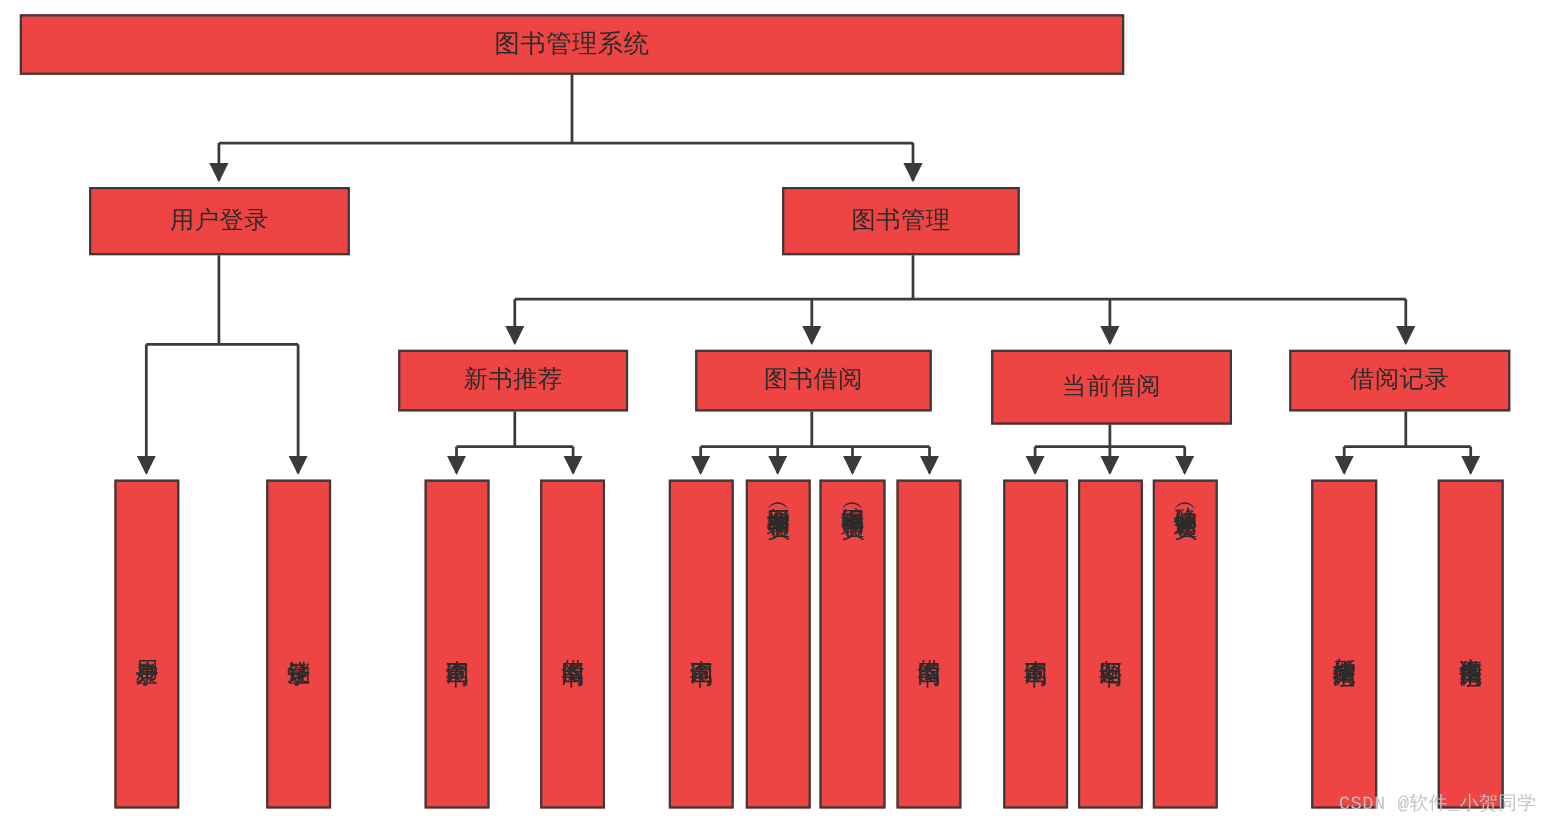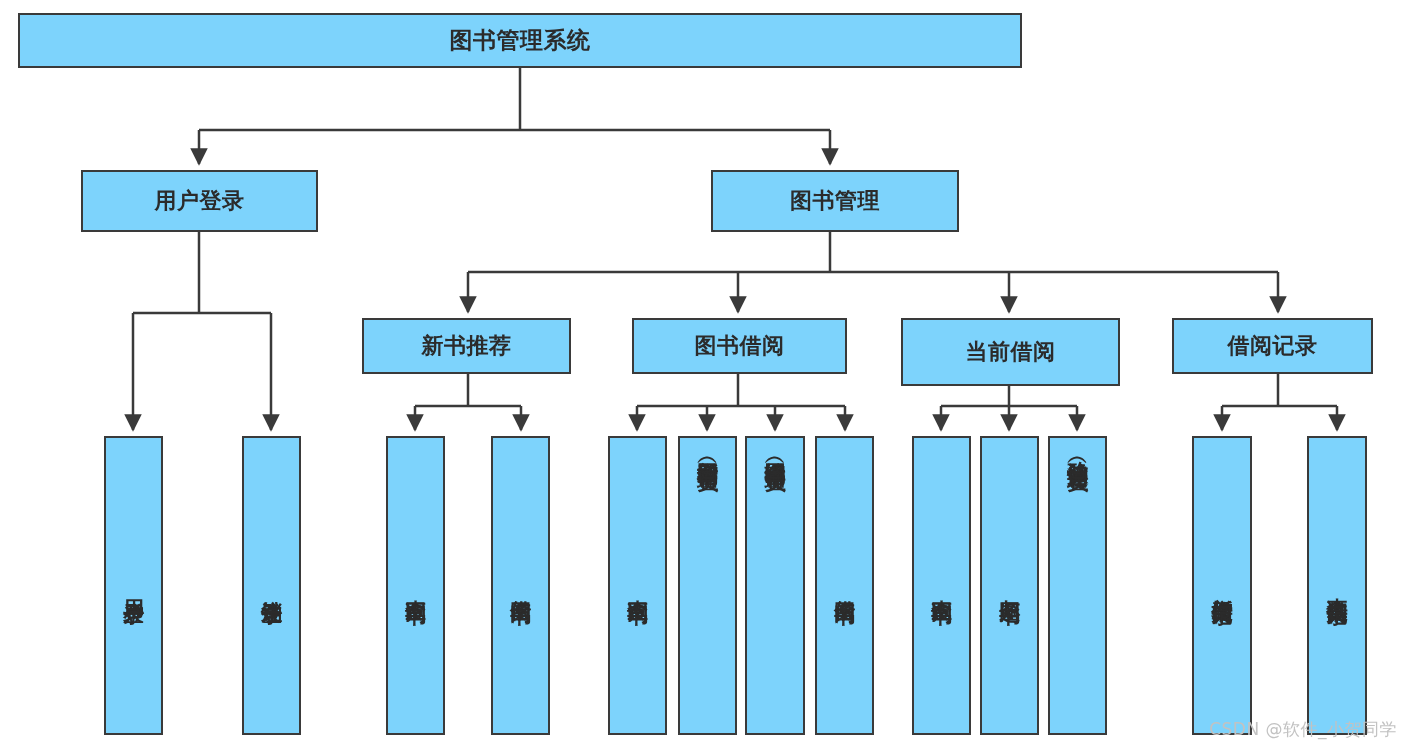--- a/index.html
+++ b/index.html
@@ -22,26 +22,25 @@
     left: 0;
     top: 0;
     width: 1405px;
     height: 747px;
     pointer-events: none;
   }
   .node {
     position: absolute;
     box-sizing: border-box;
     border: 2.5px solid #3a3a3a;
-    background: #7dd3fc;
+    background: #ef4444;
     display: flex;
     align-items: center;
     justify-content: center;
     color: #2b2b2b;
-    font-weight: bold;
   }
   .node .label {
     display: block;
     text-align: center;
     line-height: 1.22;
     white-space: nowrap;
   }
   
   .node.h .label {
     font-size: 22px;
@@ -69,20 +68,21 @@
     padding-top: 0;
   }
   #watermark {
     position: absolute;
     right: 8px;
     bottom: 6px;
     font-size: 17px;
     color: #c2c2c2;
     letter-spacing: 0.5px;
     white-space: nowrap;
+    font-family: Liberation Mono, monospace;
   }
 </style>
 </head>
 <body>
 
 <div id="canvas">
 
   <svg id="connectors" viewBox="0 0 1405 747" xmlns="http://www.w3.org/2000/svg">
     <defs>
       <marker id="arrow" viewBox="0 0 10 10" refX="9" refY="5" markerWidth="7" markerHeight="7" orient="auto-start-reverse">
@@ -135,21 +135,21 @@
     </g>
   </svg>
 
   <div class="node h root" style="left:18px; top:13px; width:1004px; height:55px;">
     <span class="label">图书管理系统</span>
   </div>
 
   <div class="node h" style="left:81px; top:170px; width:237px; height:62px;">
     <span class="label">用户登录</span>
   </div>
-  <div class="node h" style="left:711px; top:170px; width:248px; height:62px;">
+  <div class="node h" style="left:711px; top:170px; width:216px; height:62px;">
     <span class="label">图书管理</span>
   </div>
 
   <div class="node h" style="left:362px; top:318px; width:209px; height:56px;">
     <span class="label">新书推荐</span>
   </div>
   <div class="node h" style="left:632px; top:318px; width:215px; height:56px;">
     <span class="label">图书借阅</span>
   </div>
   <div class="node h" style="left:901px; top:318px; width:219px; height:68px;">

